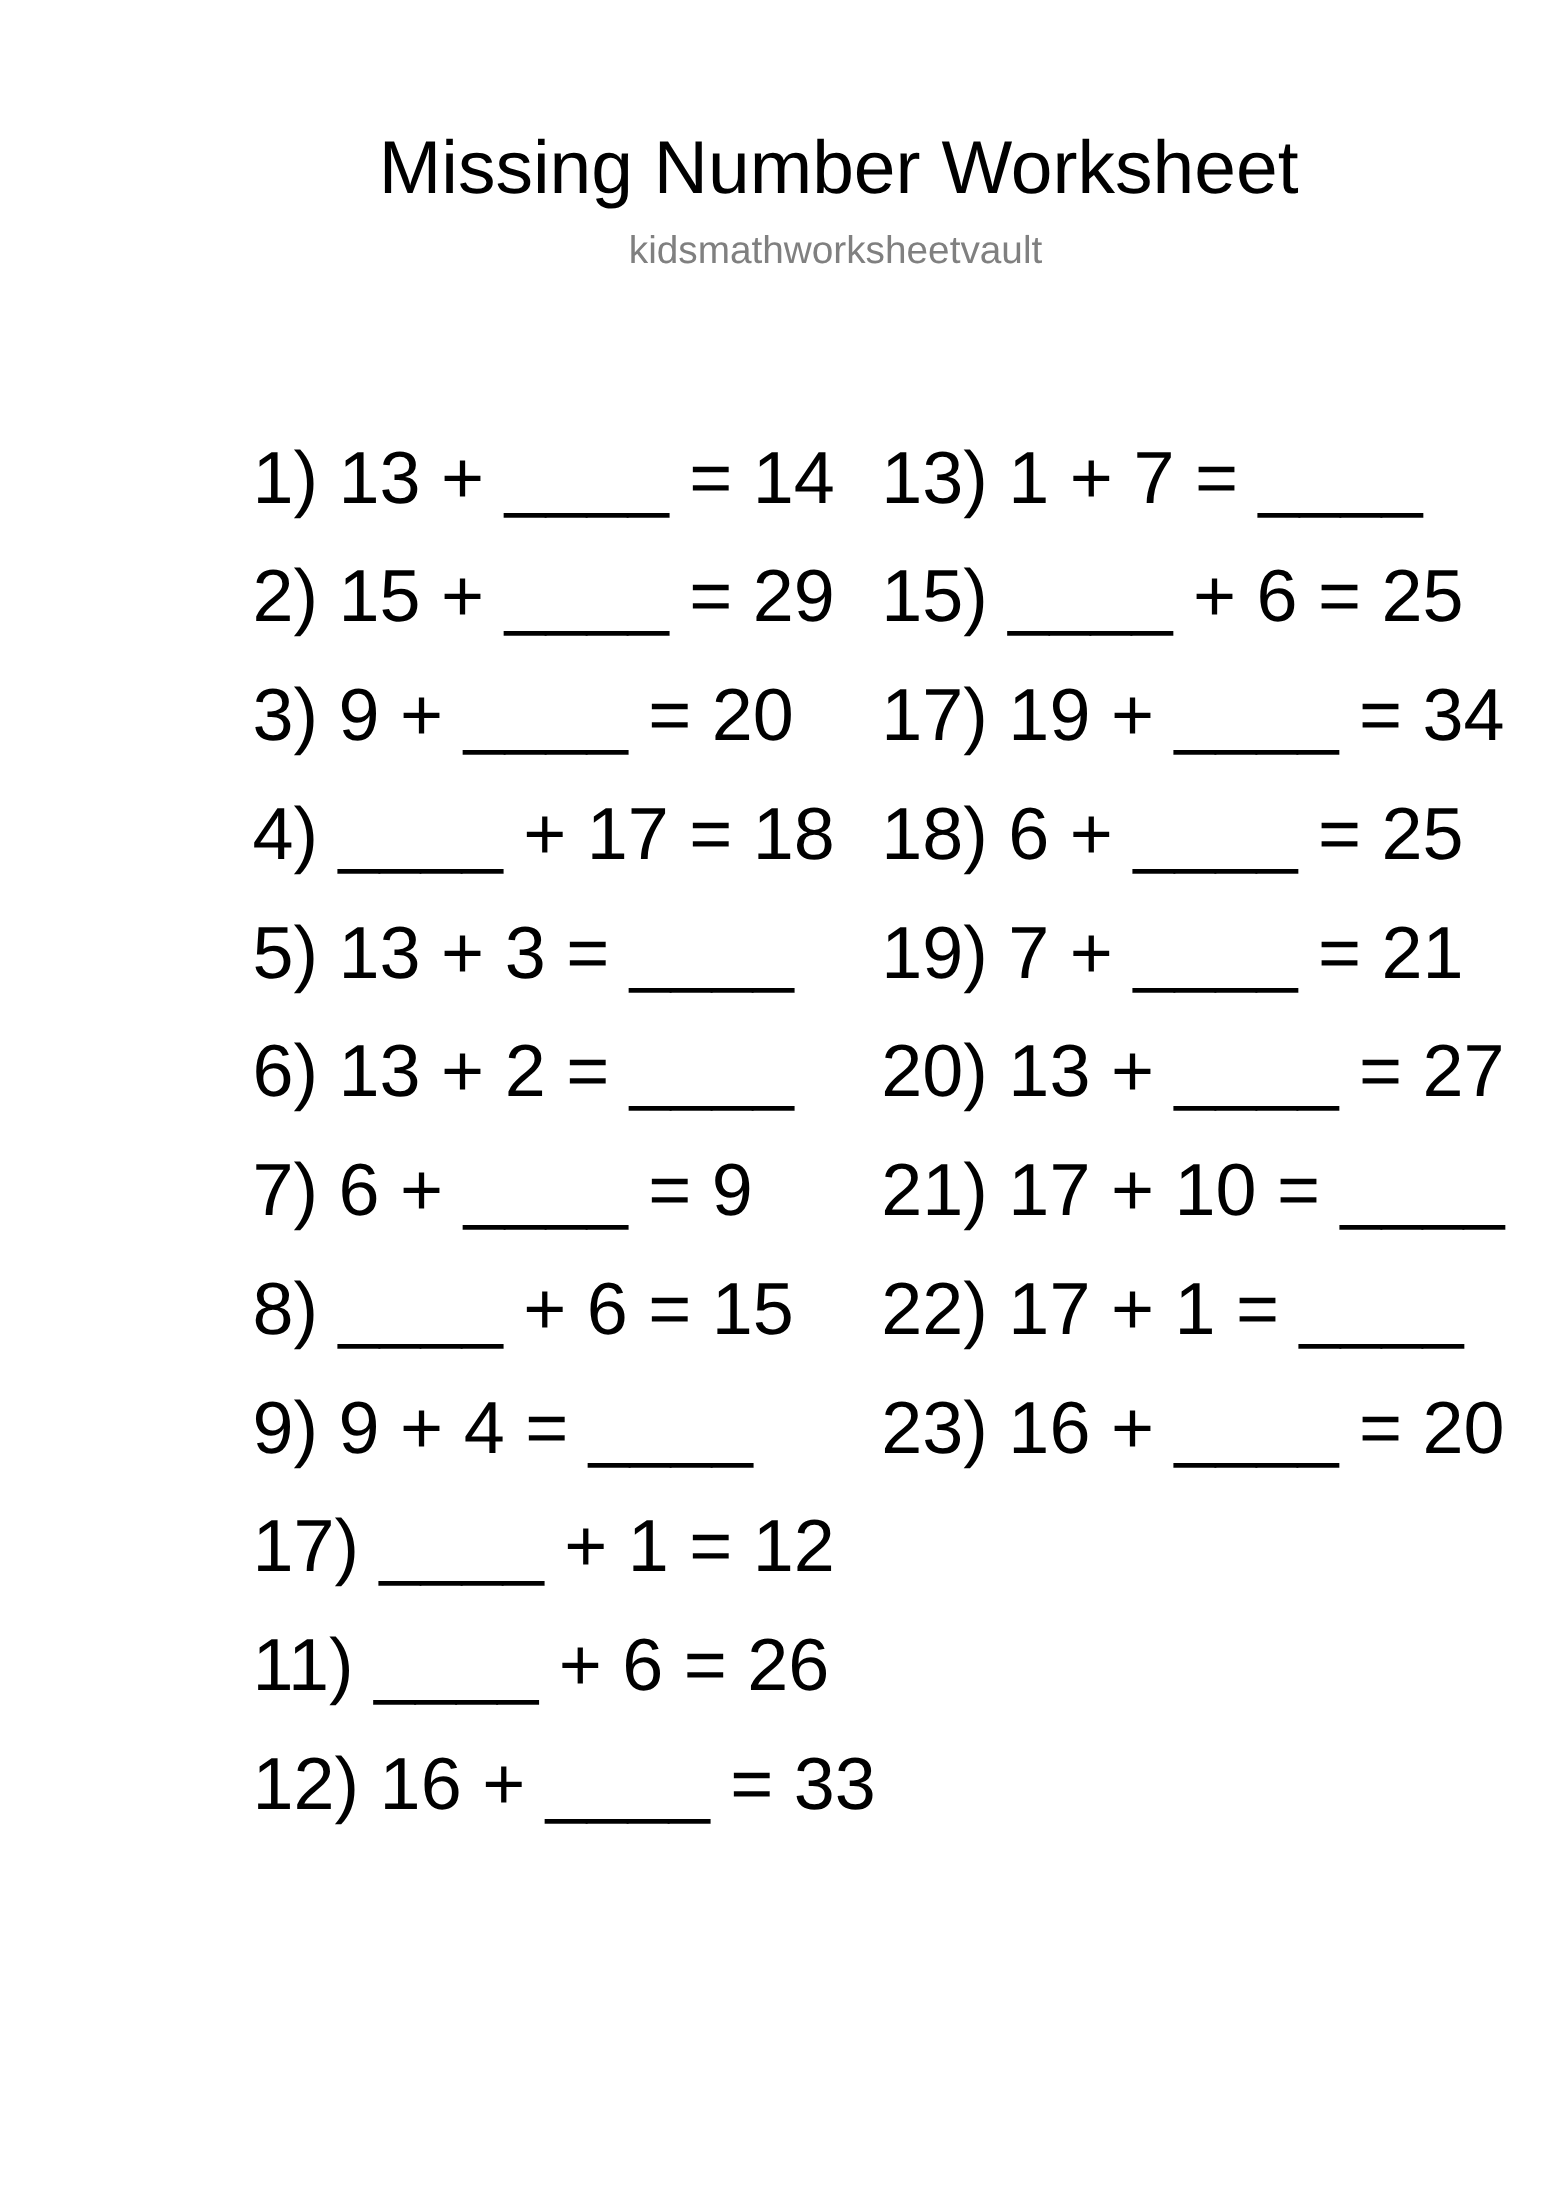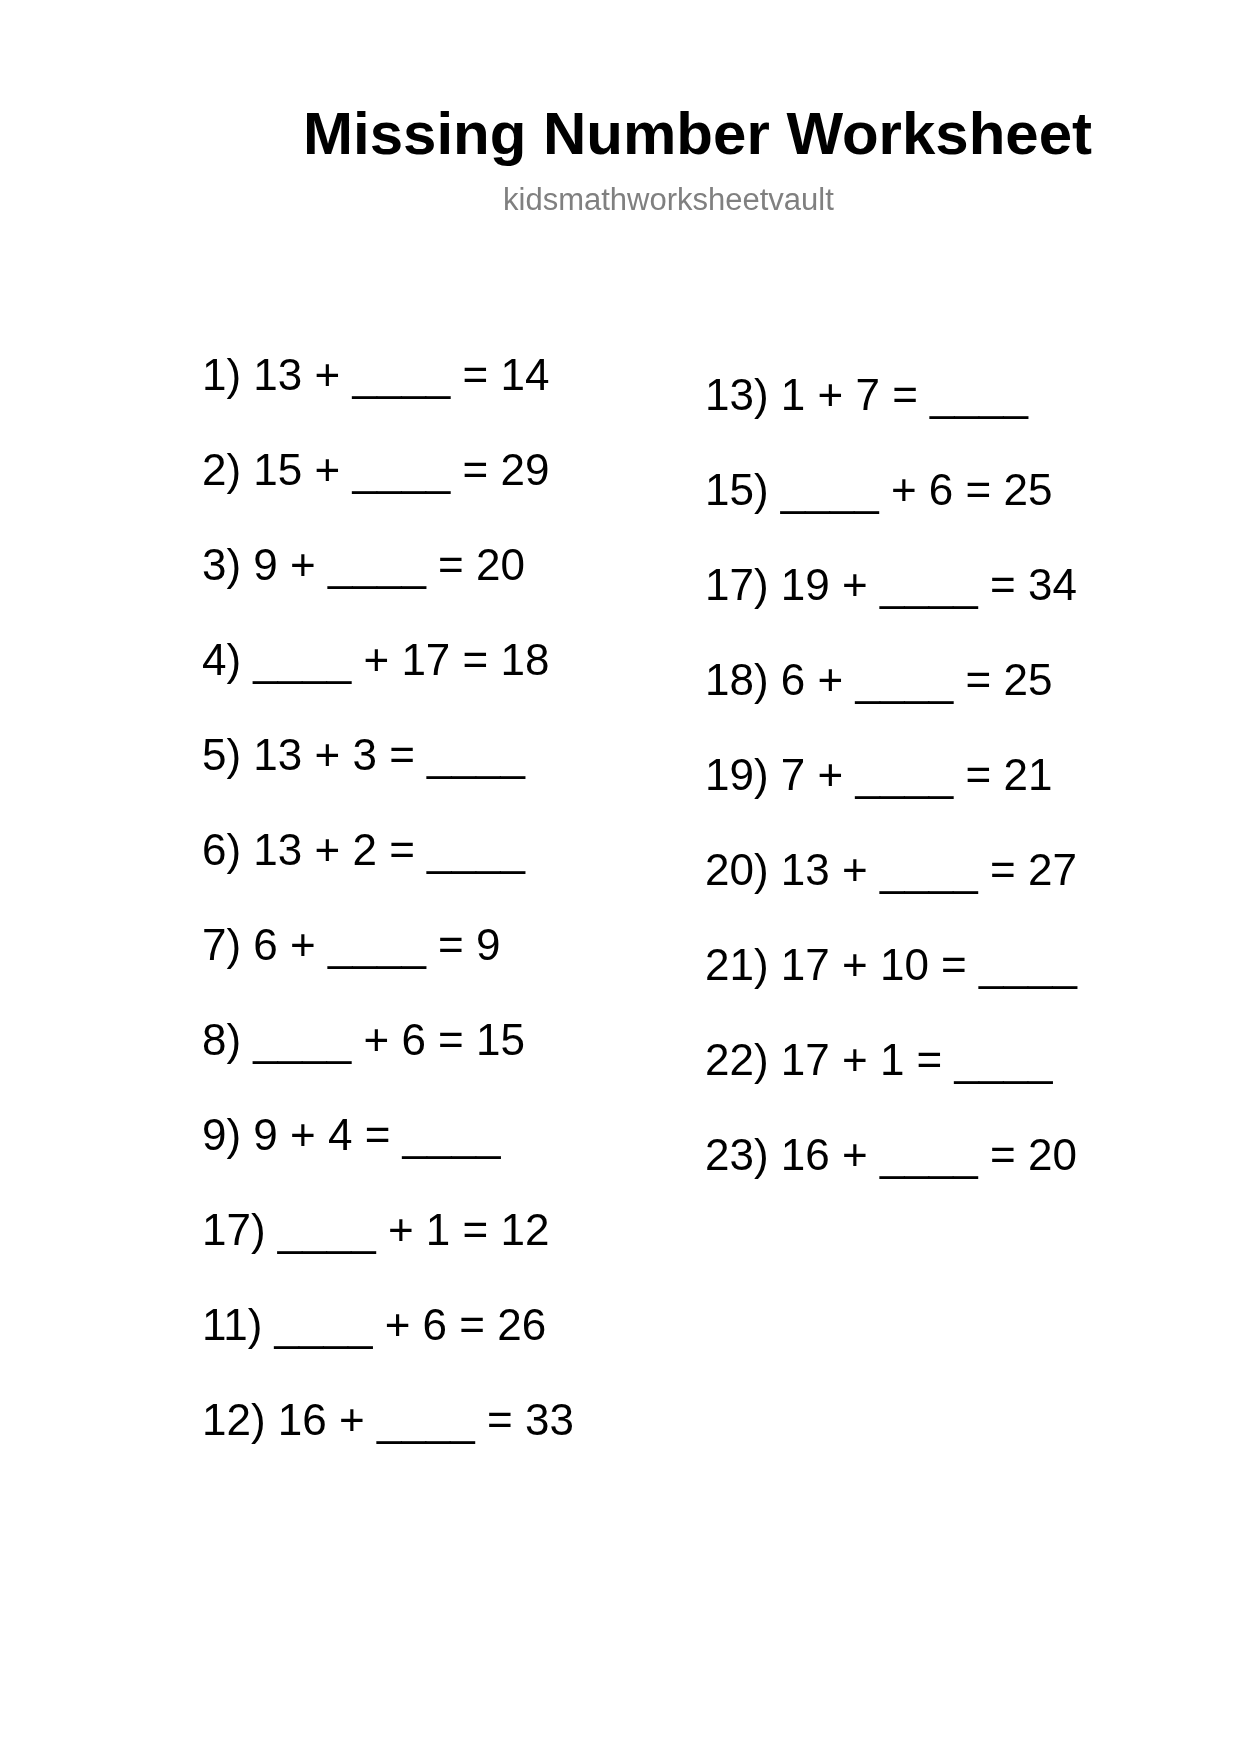--- a/index.html
+++ b/index.html
@@ -24,40 +24,40 @@
     }
     .title {
       position: absolute;
       left: 303px;
       top: 104px;
       font-size: 60px;
       line-height: 1;
       white-space: nowrap;
       color: #000000;
       margin: 0;
-      font-weight: bold;
+      font-weight: normal;
     }
     .subtitle {
       position: absolute;
       left: 503px;
       top: 184px;
       font-size: 31px;
       line-height: 1;
       white-space: nowrap;
       color: #808080;
     }
     .column {
       position: absolute;
       top: 353px;
     }
     .column.left { left: 202px; }
-    .column.right { left: 705px; margin-top: 20px; }
+    .column.right { left: 705px; }
     .problem {
       height: 95px;
-      font-size: 44px;
+      font-size: 59px;
       line-height: 1;
       white-space: nowrap;
     }
     .problem span { white-space: pre; }
   </style>
 </head>
 <body>
 
 <div class="page">
   <h1 class="title">Missing Number Worksheet</h1>

